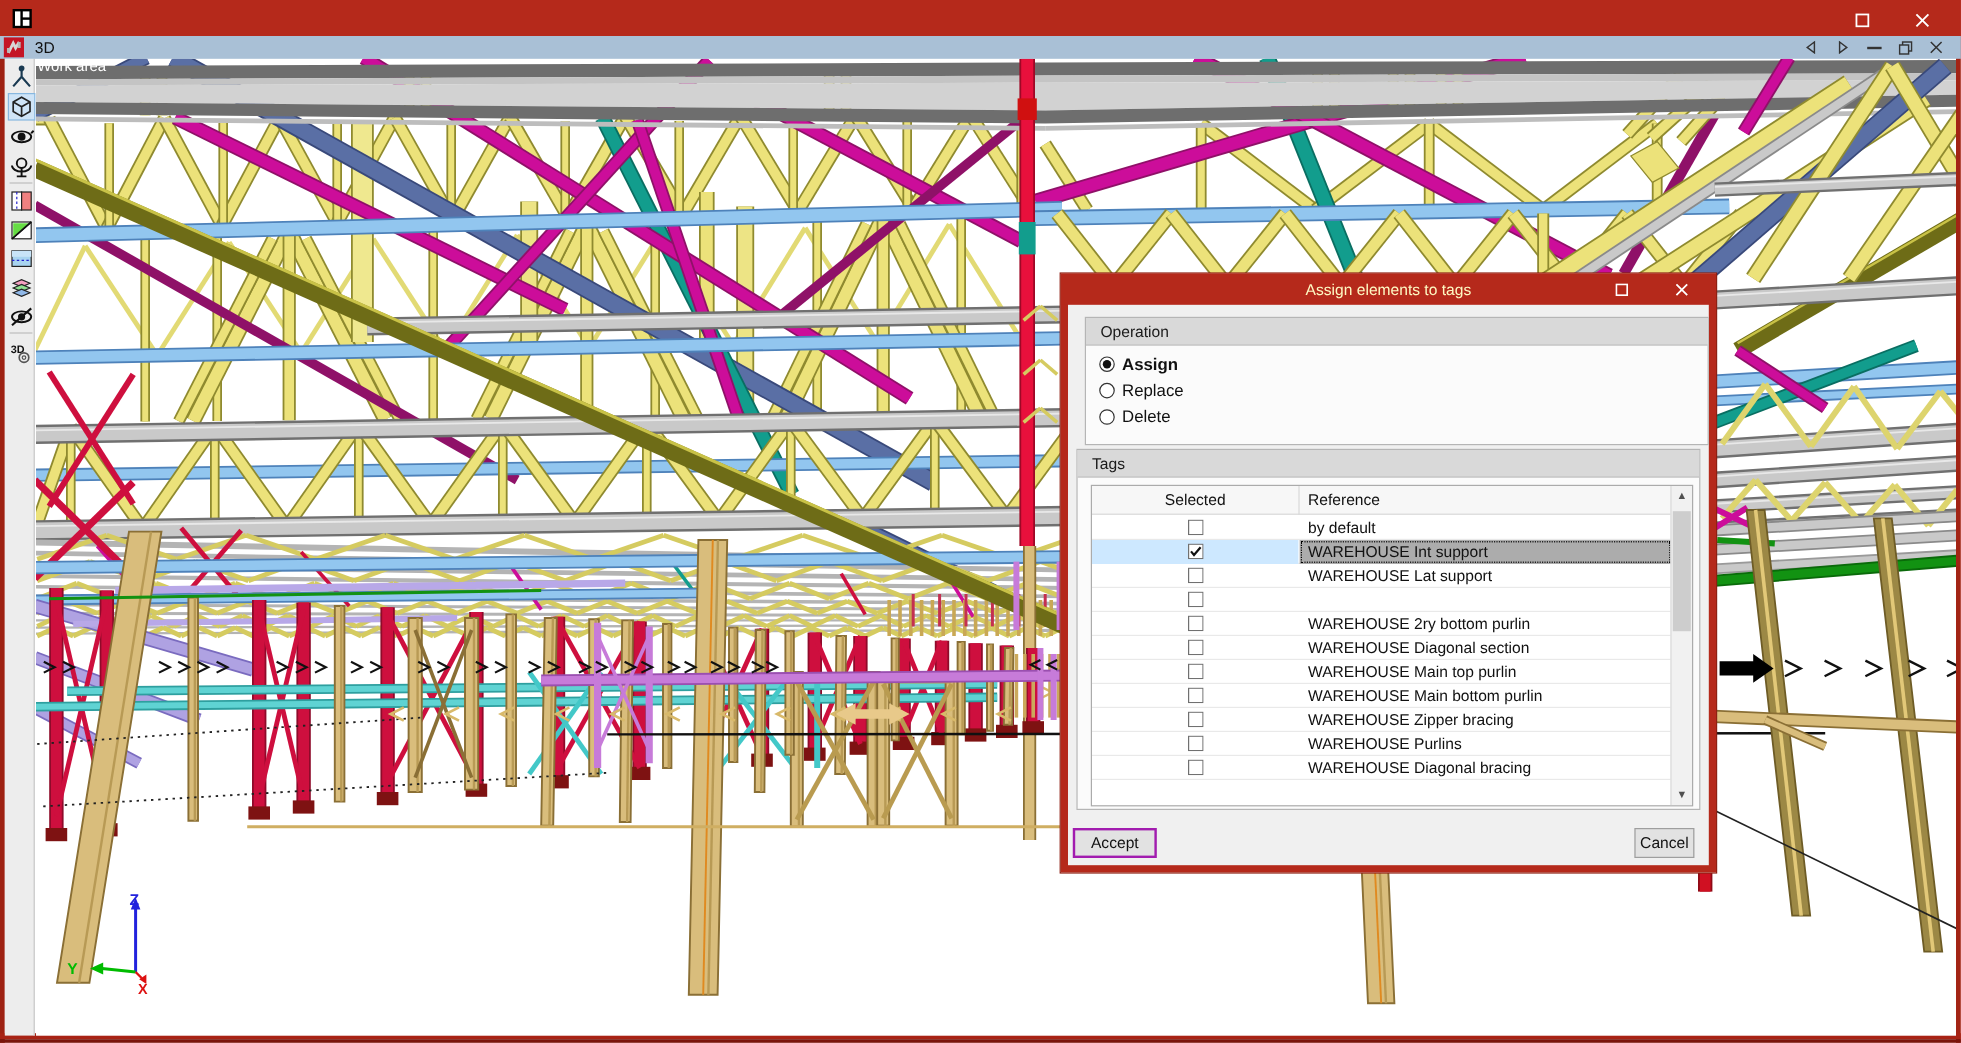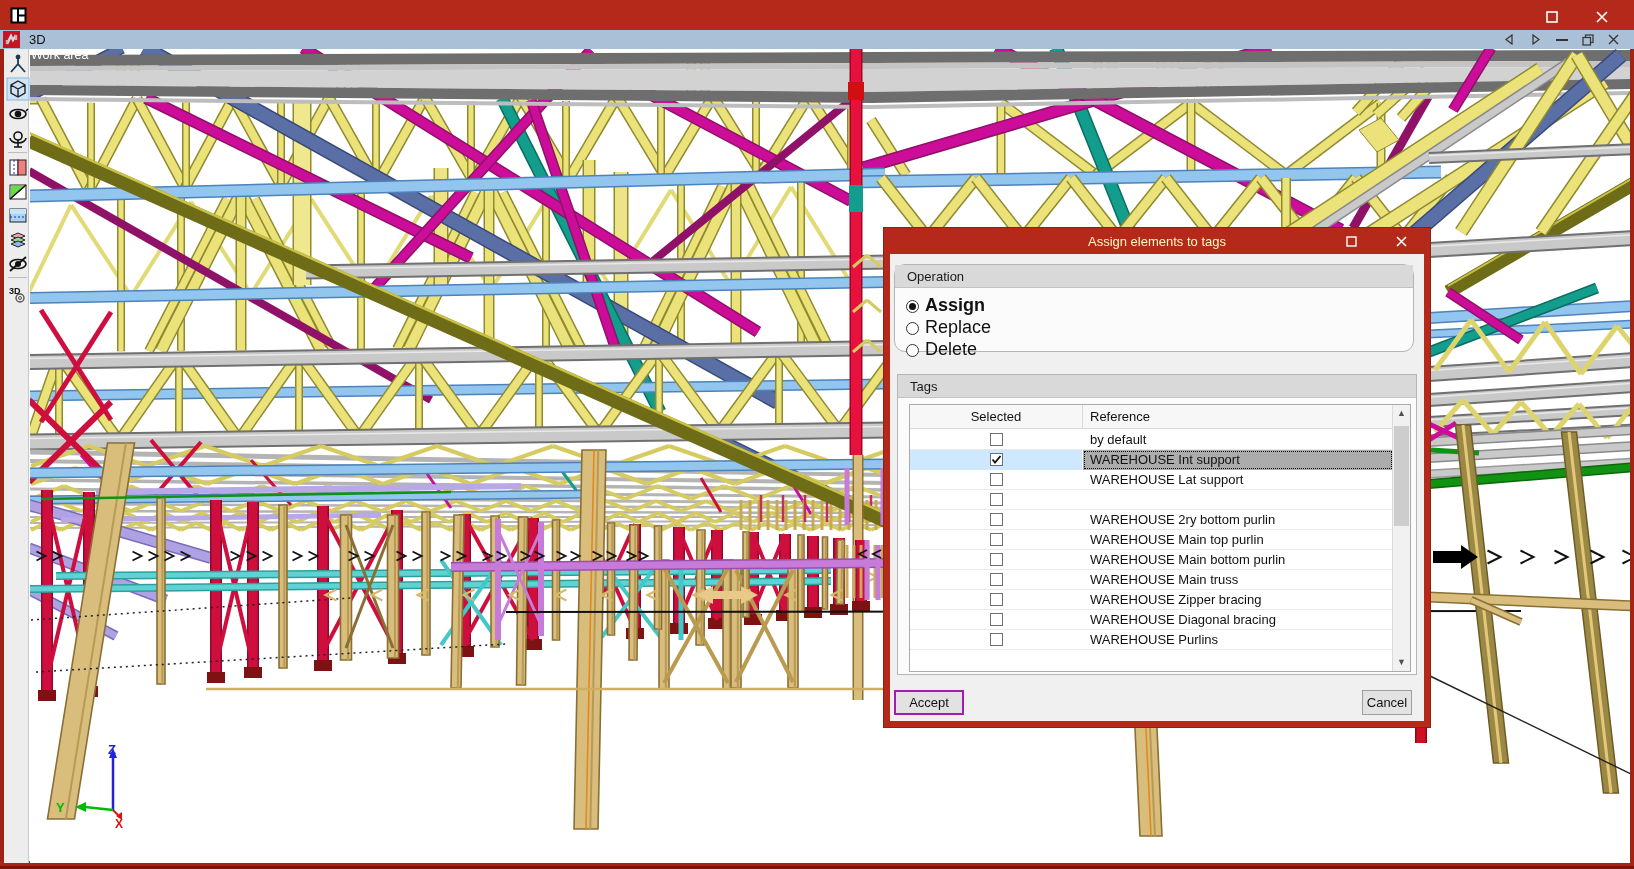--- a/index.html
+++ b/index.html
@@ -7,21 +7,21 @@
 #titlebar .ticon { position:absolute; left:10px; top:7px; }
 #titlebar .ttext { position:absolute; left:31px; top:8px; color:#fff; font-size:12.5px;margin-top:40px; }
 #bluebar { position:absolute; left:0px; top:30px; width:1634px; height:19px; background:#A9C0D6; }
 #toolbar { position:absolute; left:4px; top:49px; width:25px; height:814px; background:#EDEDED; border-right:1px solid #C8C8C8; }
 #viewport { position:absolute; left:30px; top:49px; width:1600px; height:814px; background:#fff; }
 .sep { position:absolute; left:4px; width:19px; height:1px; background:#BDBDBD; }
 #dlg { position:absolute; left:884px; top:228px; width:546px; height:499px; background:#F0F0F0; border:6px solid #B5291B; box-shadow:0 0 0 1px #8E2013; }
 #dlgtitle { position:absolute; left:884px; top:228px; width:546px; height:26px; background:#B5291B; color:#fef9c3; font-size:13px; text-align:center; line-height:27px; }
 .grp { position:absolute; background:#FBFBFB; border:1px solid #B5B5B5; }
 .grph { height:23px; background:#D9D9D9; border-bottom:1px solid #C2C2C2; font-size:13px; color:#1a1a1a; padding:4px 0 0 12px; }
-.radio { position:absolute; left:11px; font-size:18px; color:#111; }
+.radio { position:absolute; left:11px; font-size:14px; color:#111; }
 .radio .rc { display:inline-block; width:13px; height:13px; border:1px solid #333; border-radius:50%; background:#fff; vertical-align:-2px; margin-right:6px; }
 .radio .rc.on::after { content:''; display:block; width:7px; height:7px; margin:2px; border-radius:50%; background:#111; }
 #tbl { position:absolute; left:11px; top:29px; width:502px; height:268px; background:#fff; border:1px solid #ABABAB; overflow:hidden; }
 #thead { position:absolute; left:0; top:0; width:483px; height:24px; background:#F7F7F7; border-bottom:1px solid #D9D9D9; font-size:13px; color:#111; }
 #thead .h1 { position:absolute; left:0; top:4px; width:172px; text-align:center; }
 #thead .h2 { position:absolute; left:180px; top:4px; }
 #thead .vd { position:absolute; left:172px; top:0; width:1px; height:24px; background:#D9D9D9; }
 #tbody { position:absolute; left:0; top:25px; width:483px; }
 .trow { position:relative; height:20px; border-bottom:1px solid #E9E9E9; font-size:13px; color:#111; }
 .c1 { position:absolute; left:0; top:0; width:172px; height:20px; text-align:center; }
@@ -985,21 +985,21 @@
   <svg style="position:absolute;left:1582px;top:4px" width="12" height="12" viewBox="0 0 12 12">
       <rect x="3.5" y="1" width="7.5" height="7.5" fill="none" stroke="#333" stroke-width="1.2"></rect>
       <rect x="1" y="3.5" width="7.5" height="7.5" fill="#A9C0D6" stroke="#333" stroke-width="1.2"></rect>
     </svg>
   <svg style="position:absolute;left:1608px;top:4px" width="11" height="11" viewBox="0 0 11 11">
       <path d="M1 1 L10 10 M10 1 L1 10" stroke="#333" stroke-width="1.3"></path>
     </svg>
 </div>
 
 <div id="dlg">
-  <div class="grp" style="left:4px; top:30px; width:520px; height:88px;border-radius:11px;">
+  <div class="grp" style="left:14px; top:30px; width:520px; height:107px;">
     <div class="grph">Operation</div>
     <div class="radio" style="top:30px"><span class="rc on"></span><b>Assign</b></div>
     <div class="radio" style="top:52px"><span class="rc"></span>Replace</div>
     <div class="radio" style="top:74px"><span class="rc"></span>Delete</div>
   </div>
   <div class="grp" style="left:7px; top:140px; width:520px; height:301px;">
     <div class="grph">Tags</div>
     <div id="tbl">
       <div id="thead">
           <div class="h1">Selected</div>
@@ -1034,51 +1034,51 @@
 <div class="trow">
             <div class="c1" style=""><span class="cb"><svg width="13" height="13" viewBox="0 0 13 13">
                   <rect x="0.5" y="0.5" width="12" height="12" fill="#fff" stroke="#707070"></rect>
                 </svg></span></div>
             <div class="c2">WAREHOUSE 2ry bottom purlin</div>
           </div>
 <div class="trow">
             <div class="c1" style=""><span class="cb"><svg width="13" height="13" viewBox="0 0 13 13">
                   <rect x="0.5" y="0.5" width="12" height="12" fill="#fff" stroke="#707070"></rect>
                 </svg></span></div>
+            <div class="c2">WAREHOUSE Diagonal section</div>
+          </div>
+<div class="trow">
+            <div class="c1" style=""><span class="cb"><svg width="13" height="13" viewBox="0 0 13 13">
+                  <rect x="0.5" y="0.5" width="12" height="12" fill="#fff" stroke="#707070"></rect>
+                </svg></span></div>
             <div class="c2">WAREHOUSE Main top purlin</div>
           </div>
 <div class="trow">
             <div class="c1" style=""><span class="cb"><svg width="13" height="13" viewBox="0 0 13 13">
                   <rect x="0.5" y="0.5" width="12" height="12" fill="#fff" stroke="#707070"></rect>
                 </svg></span></div>
             <div class="c2">WAREHOUSE Main bottom purlin</div>
           </div>
 <div class="trow">
             <div class="c1" style=""><span class="cb"><svg width="13" height="13" viewBox="0 0 13 13">
                   <rect x="0.5" y="0.5" width="12" height="12" fill="#fff" stroke="#707070"></rect>
                 </svg></span></div>
-            <div class="c2">WAREHOUSE Main truss</div>
-          </div>
-<div class="trow">
-            <div class="c1" style=""><span class="cb"><svg width="13" height="13" viewBox="0 0 13 13">
-                  <rect x="0.5" y="0.5" width="12" height="12" fill="#fff" stroke="#707070"></rect>
-                </svg></span></div>
             <div class="c2">WAREHOUSE Zipper bracing</div>
           </div>
 <div class="trow">
             <div class="c1" style=""><span class="cb"><svg width="13" height="13" viewBox="0 0 13 13">
                   <rect x="0.5" y="0.5" width="12" height="12" fill="#fff" stroke="#707070"></rect>
                 </svg></span></div>
-            <div class="c2">WAREHOUSE Diagonal bracing</div>
+            <div class="c2">WAREHOUSE Purlins</div>
           </div>
 <div class="trow">
             <div class="c1" style=""><span class="cb"><svg width="13" height="13" viewBox="0 0 13 13">
                   <rect x="0.5" y="0.5" width="12" height="12" fill="#fff" stroke="#707070"></rect>
                 </svg></span></div>
-            <div class="c2">WAREHOUSE Purlins</div>
+            <div class="c2">WAREHOUSE Diagonal bracing</div>
           </div>
       </div>
       <div id="sbar">
         <div class="ar" style="top:0">▲</div>
         <div class="thumb"></div>
         <div class="ar" style="bottom:0">▼</div>
       </div>
     </div>
   </div>
   <div class="btn" style="left:4px; top:456px; width:70px; height:25px; border:2px solid #a21caf; line-height:21px;">Accept</div>

